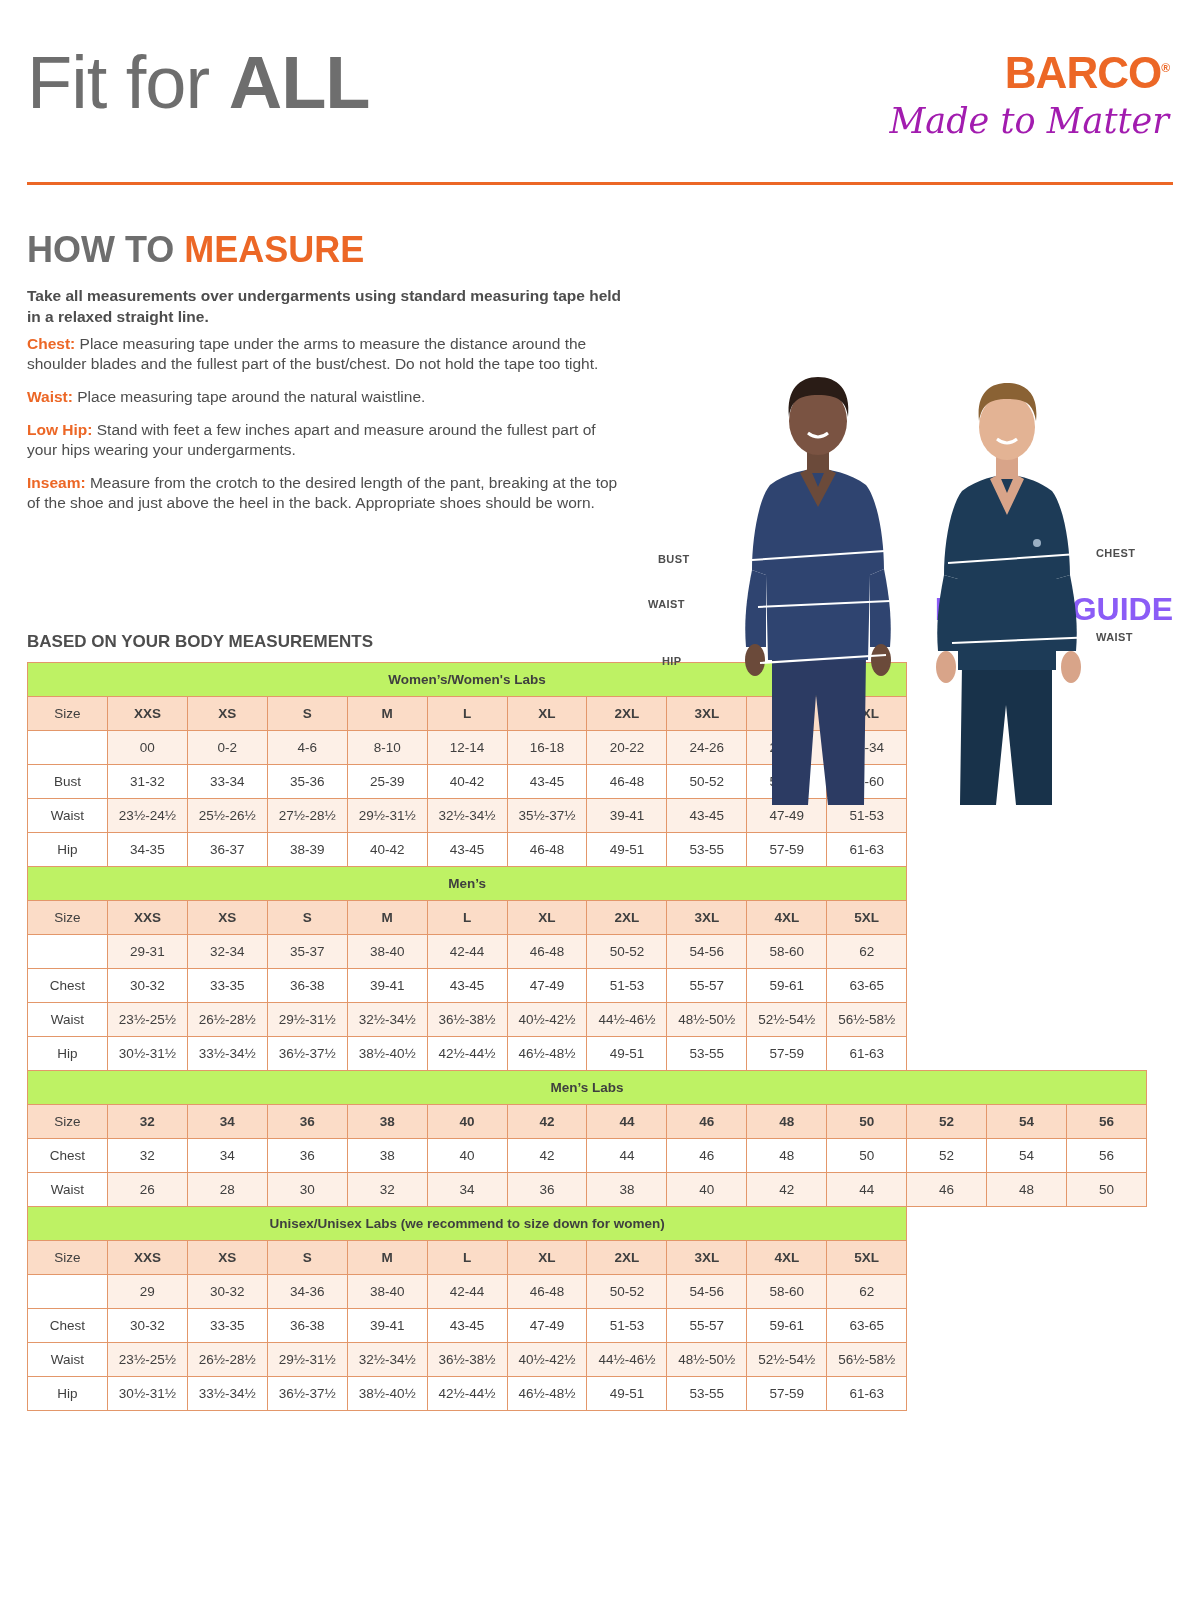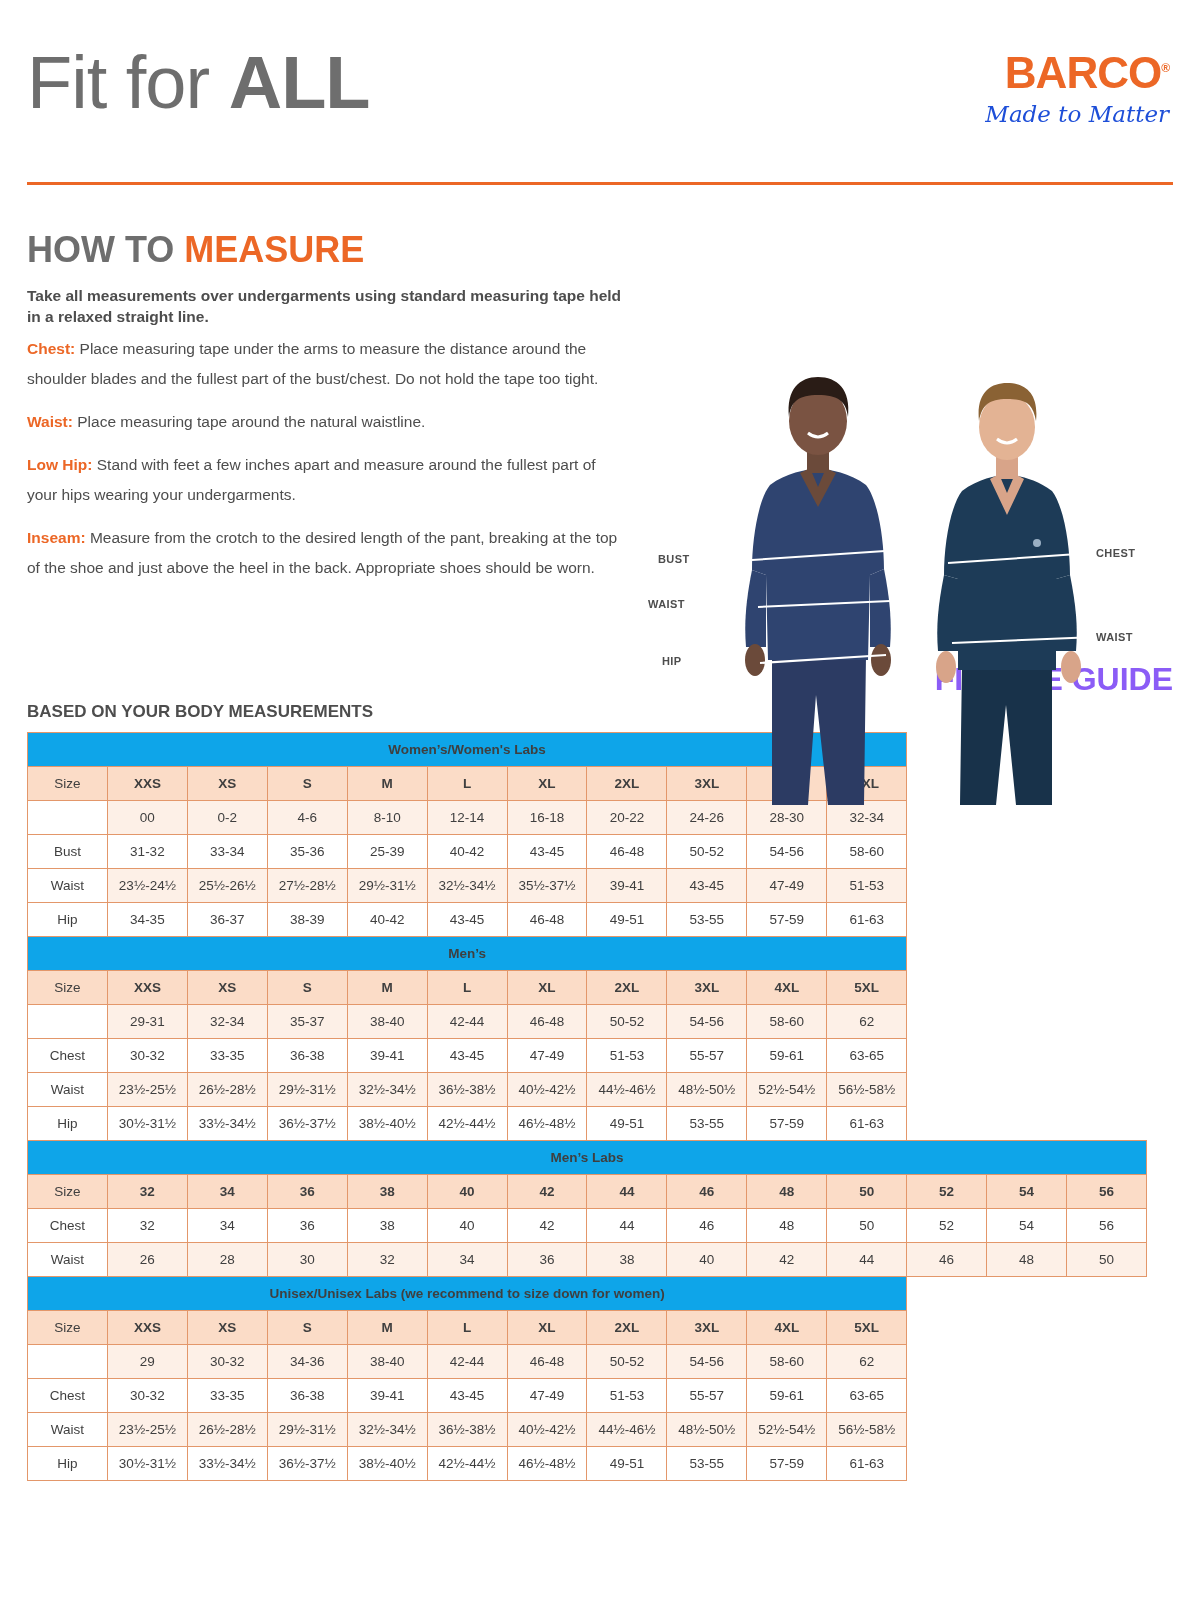--- a/index.html
+++ b/index.html
@@ -58,24 +58,24 @@
     display: inline-block;
   }
   .brand-reg {
     font-size: 12px;
     vertical-align: super;
     font-weight: 700;
   }
   .brand-tag {
     font-family: "DejaVu Serif", serif;
     font-style: italic;
-    font-size: 23px;
-    color: #1d4ed8;
+    font-size: 35px;
+    color: #a21caf;
     line-height: 34px;
-    margin-top: 2px;
+    margin-top: 9px;
   }
   .rule {
     height: 3px;
     background: #ec6726;
     margin-top: 6px;
   }
 
   
   .h2 {
     font-size: 36px;
@@ -91,21 +91,21 @@
   }
   .intro {
     font-size: 15.5px;
     font-weight: 700;
     line-height: 21px;
     color: #4d4d4d;
     margin-bottom: 7px;
   }
   .para {
     font-size: 15.5px;
-    line-height: 30px;
+    line-height: 20px;
     color: #4d4d4d;
     margin-bottom: 13px;
   }
   .para .lbl {
     color: #ec6726;
     font-weight: 700;
   }
 
   
   .figure {
@@ -145,21 +145,21 @@
   }
   table.sizes td {
     border: 1px solid #e3976a;
     font-size: 13.5px;
     color: #3f3f3f;
     text-align: center;
     height: 33px;
     padding: 0 2px;
   }
   td.section {
-    background: #0ea5e9;
+    background: #bef264;
     color: #ffffff;
     font-weight: 700;
     font-size: 18px;
     text-align: left;
     padding-left: 12px;
     border: 1px solid #ec6726;
     height: 32px;
   }
   td.rowlabel {
     text-align: left;

